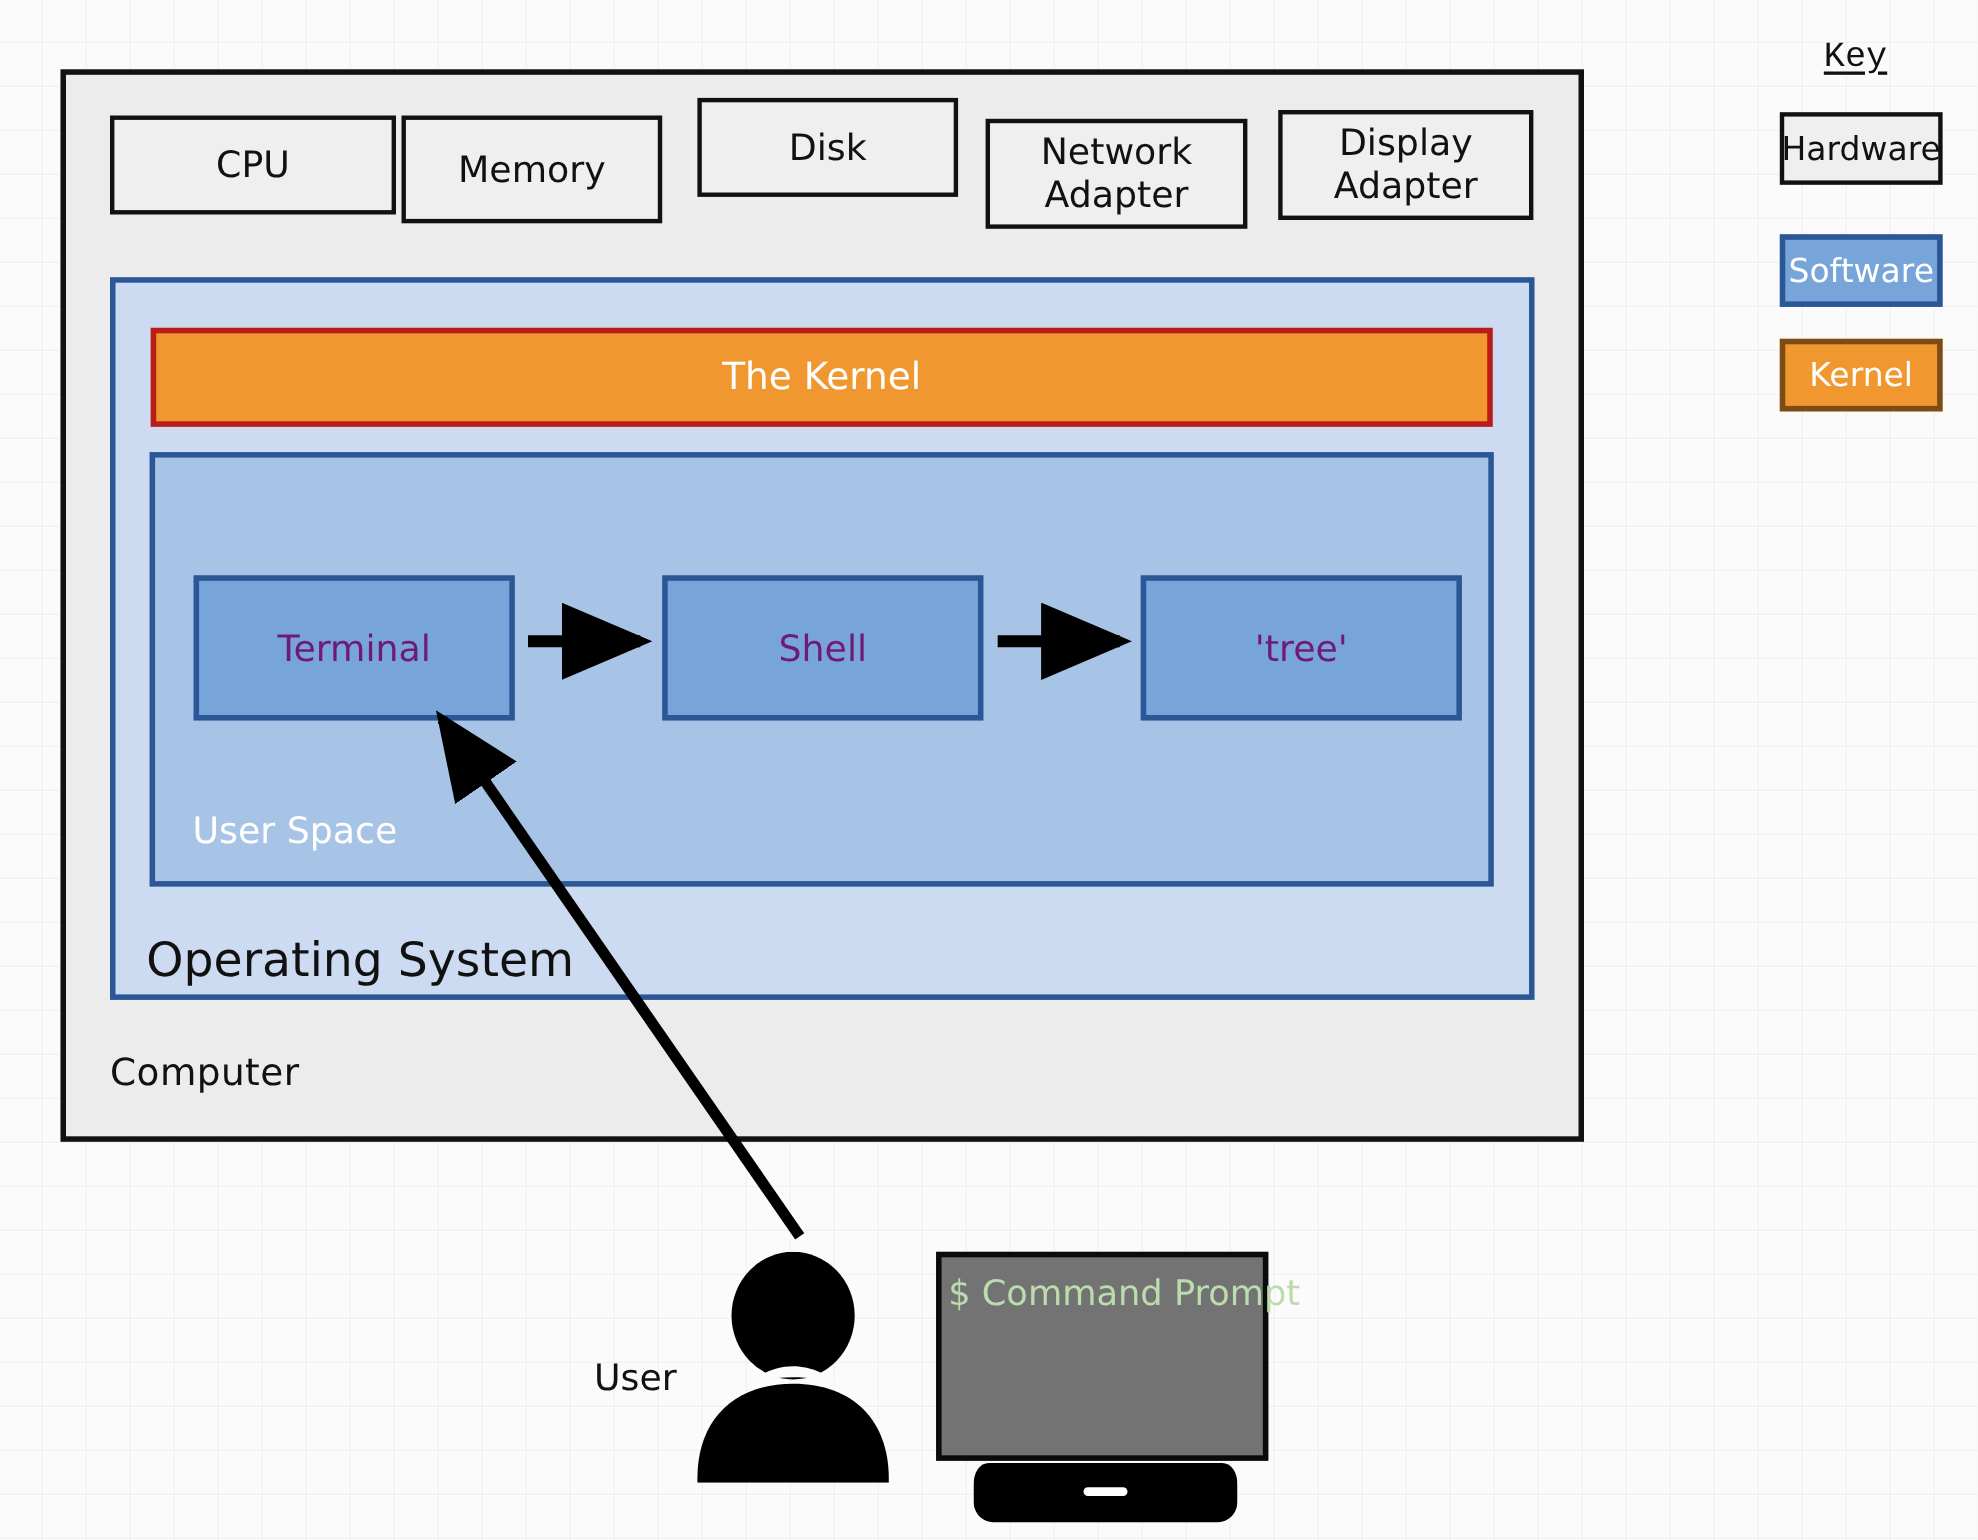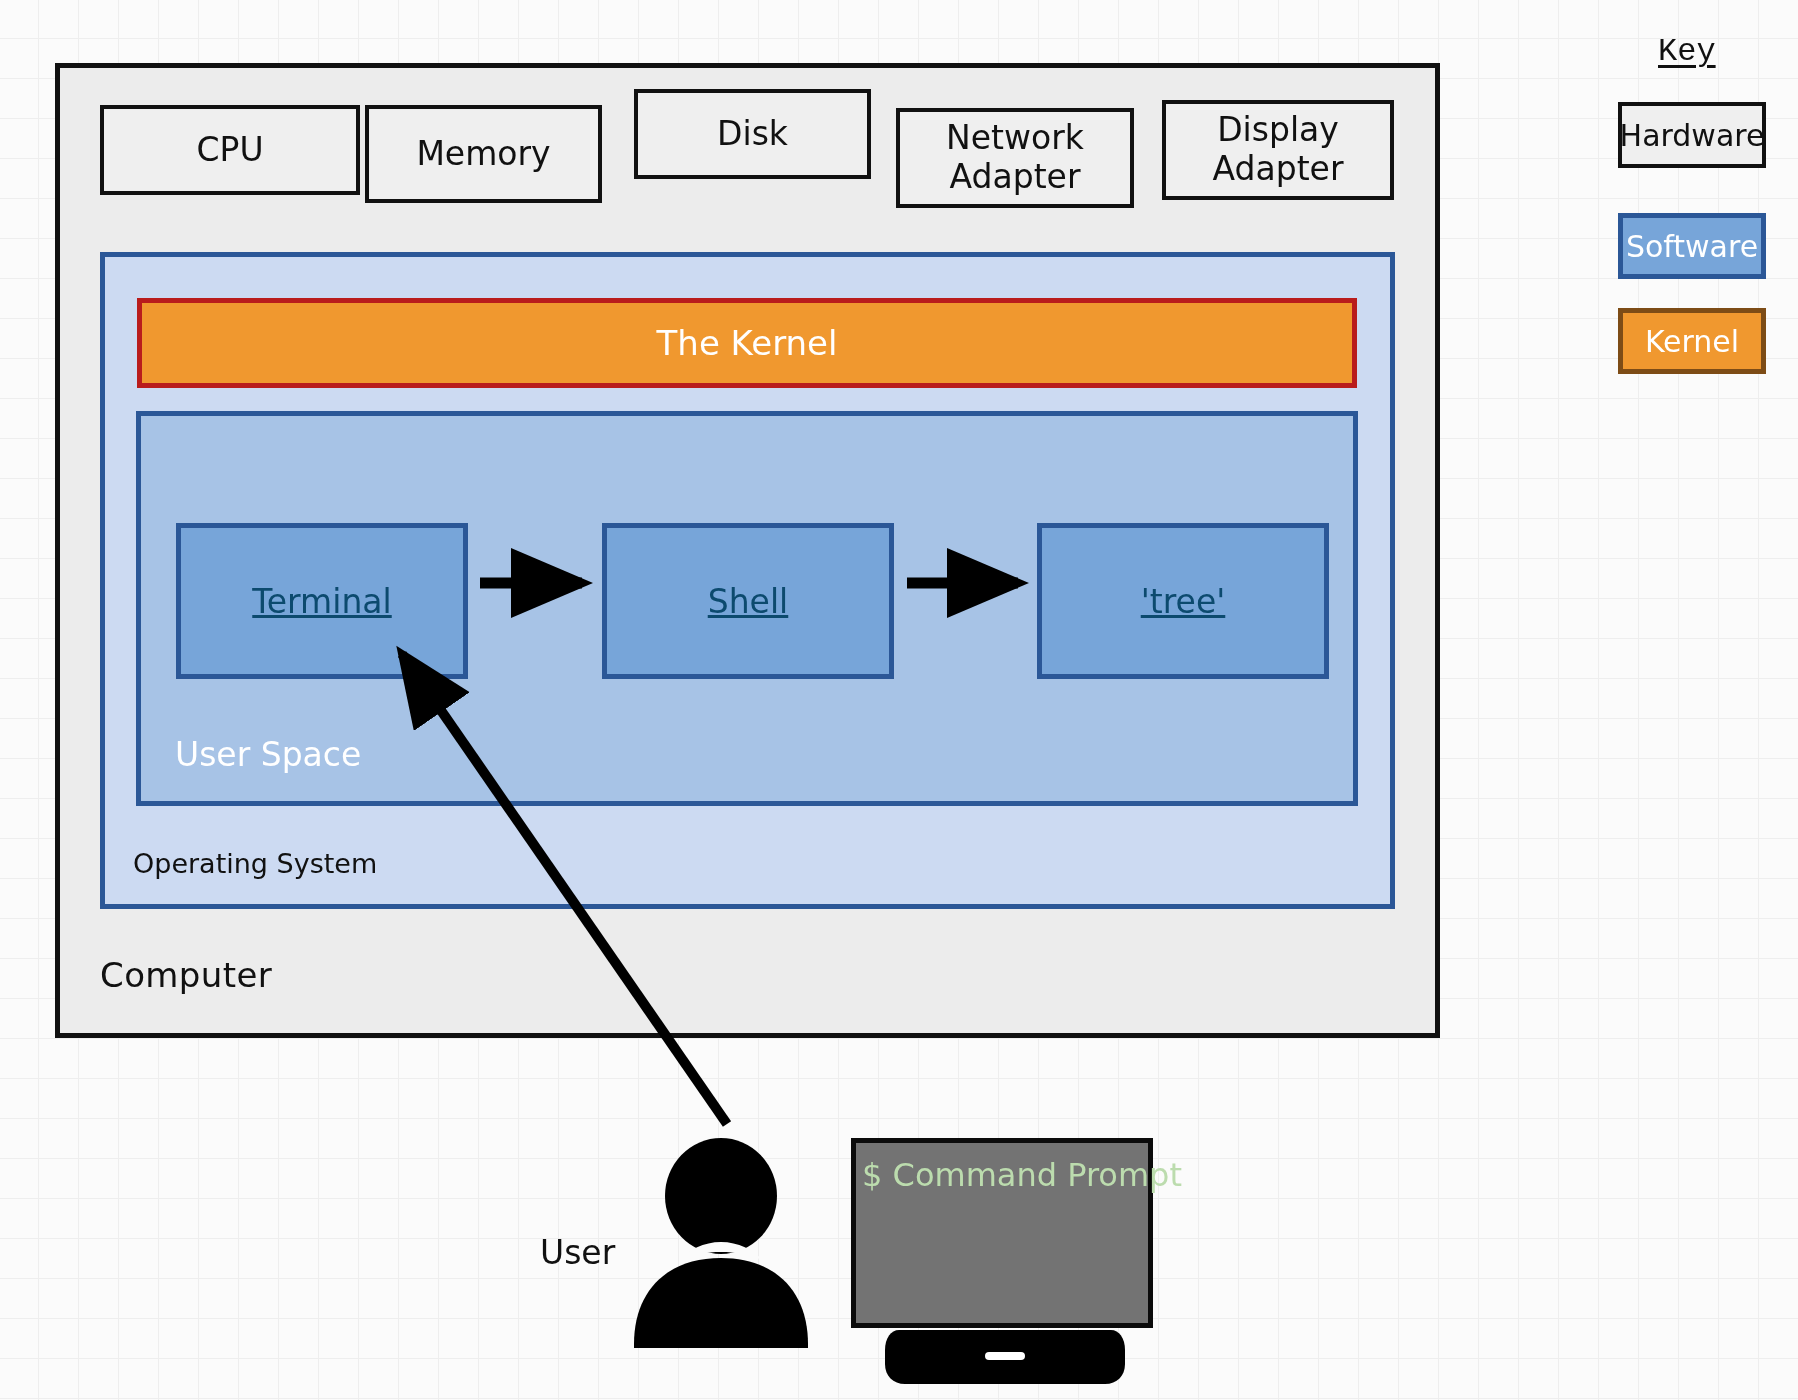--- a/index.html
+++ b/index.html
@@ -59,21 +59,21 @@
 
   
   #os-box {
     left: 100px; top: 252px;
     width: 1295px; height: 657px;
     background: #ccdaf2;
     border: 5px solid #2b5797;
   }
   #os-label {
     left: 133px; top: 848px;
-    font-size: 27px;
+    font-size: 43px;
     color: #111;
   }
 
   
   #kernel-box {
     left: 137px; top: 286px;
     width: 1220px; height: 90px;
     background: #f0982f;
     border: 5px solid #b91c1c;
     display: flex;
@@ -98,24 +98,23 @@
   }
 
   
   .proc-box {
     background: #77a5d9;
     border: 5px solid #2b5797;
     display: flex;
     align-items: center;
     justify-content: center;
     font-size: 33px;
-    color: #0c4a6e;
-    height: 156px;
+    color: #701a75;
+    height: 132px;
     top: 523px;
-    text-decoration: underline;
   }
   #proc-terminal { left: 176px; width: 292px; }
   #proc-shell    { left: 602px; width: 292px; }
   #proc-tree     { left: 1037px; width: 292px; }
 
   
   #arrow-layer {
     left: 0; top: 0;
     width: 1798px; height: 1400px;
     pointer-events: none;

